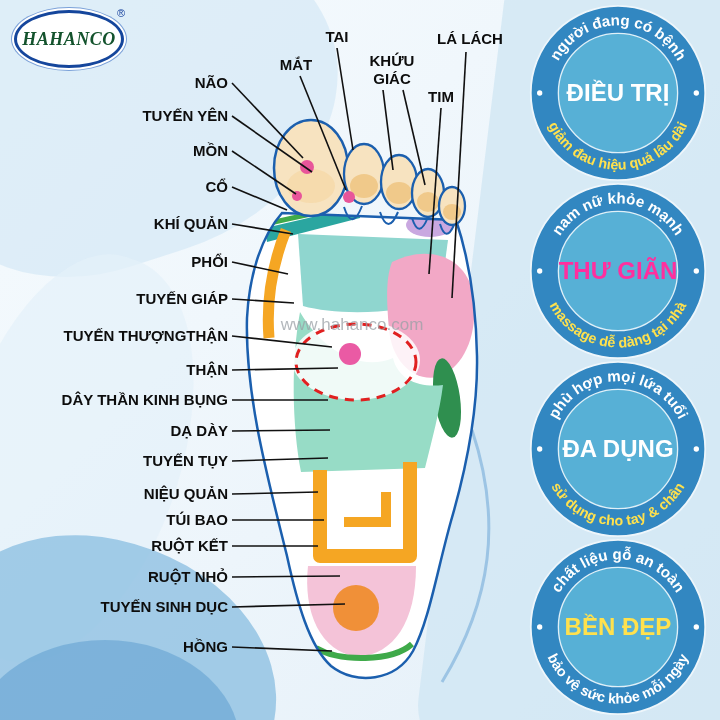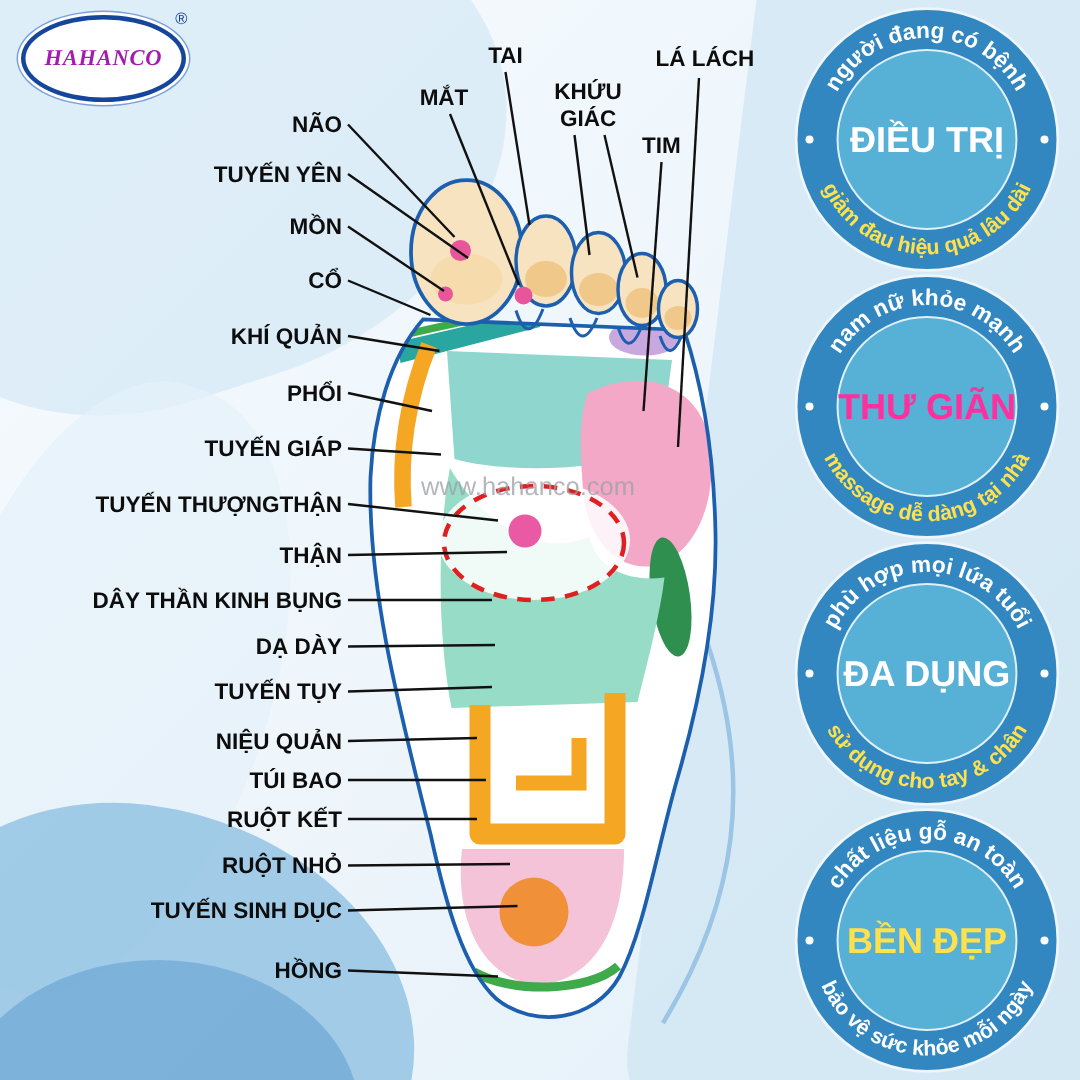--- a/index.html
+++ b/index.html
@@ -15,21 +15,21 @@
   .shape-bottomleft{left:-70px;bottom:-90px;width:350px;height:270px;background:#8fc0e2;
                     border-radius:50% 60% 40% 50%;transform:rotate(12deg);opacity:.8;}
   .shape-bottomleft2{left:-30px;bottom:-130px;width:270px;height:210px;background:#5f9fd0;
                      border-radius:50%;opacity:.55;}
   .shape-midleft{left:-40px;top:250px;width:220px;height:420px;background:#e4f1f9;
                  border-radius:45% 55% 50% 50%;transform:rotate(20deg);opacity:.7;}
 
   .logo{position:absolute;left:14px;top:10px;width:104px;height:52px;background:#ffffff;
         border:3px solid #15469c;border-radius:50%;display:flex;align-items:center;
         justify-content:center;box-shadow:0 0 0 2px #ffffff,0 0 0 3px #7aa0d8;z-index:6;}
-  .logo .brand{color:#a21caf;font-weight:bold;font-style:italic;font-size:15px;
+  .logo .brand{color:#14532d;font-weight:bold;font-style:italic;font-size:18px;
                letter-spacing:.5px;font-family:"Liberation Serif","DejaVu Serif",serif;}
   .logo .reg{position:absolute;right:-4px;top:-6px;font-size:11px;color:#123d9b;
              font-style:normal;}
 
   .diagram{position:absolute;left:0;top:0;z-index:4;}
 
   .badges{position:absolute;top:4px;right:2px;width:198px;display:flex;
           flex-direction:column;z-index:5;}
   .badge{display:block;}
 

